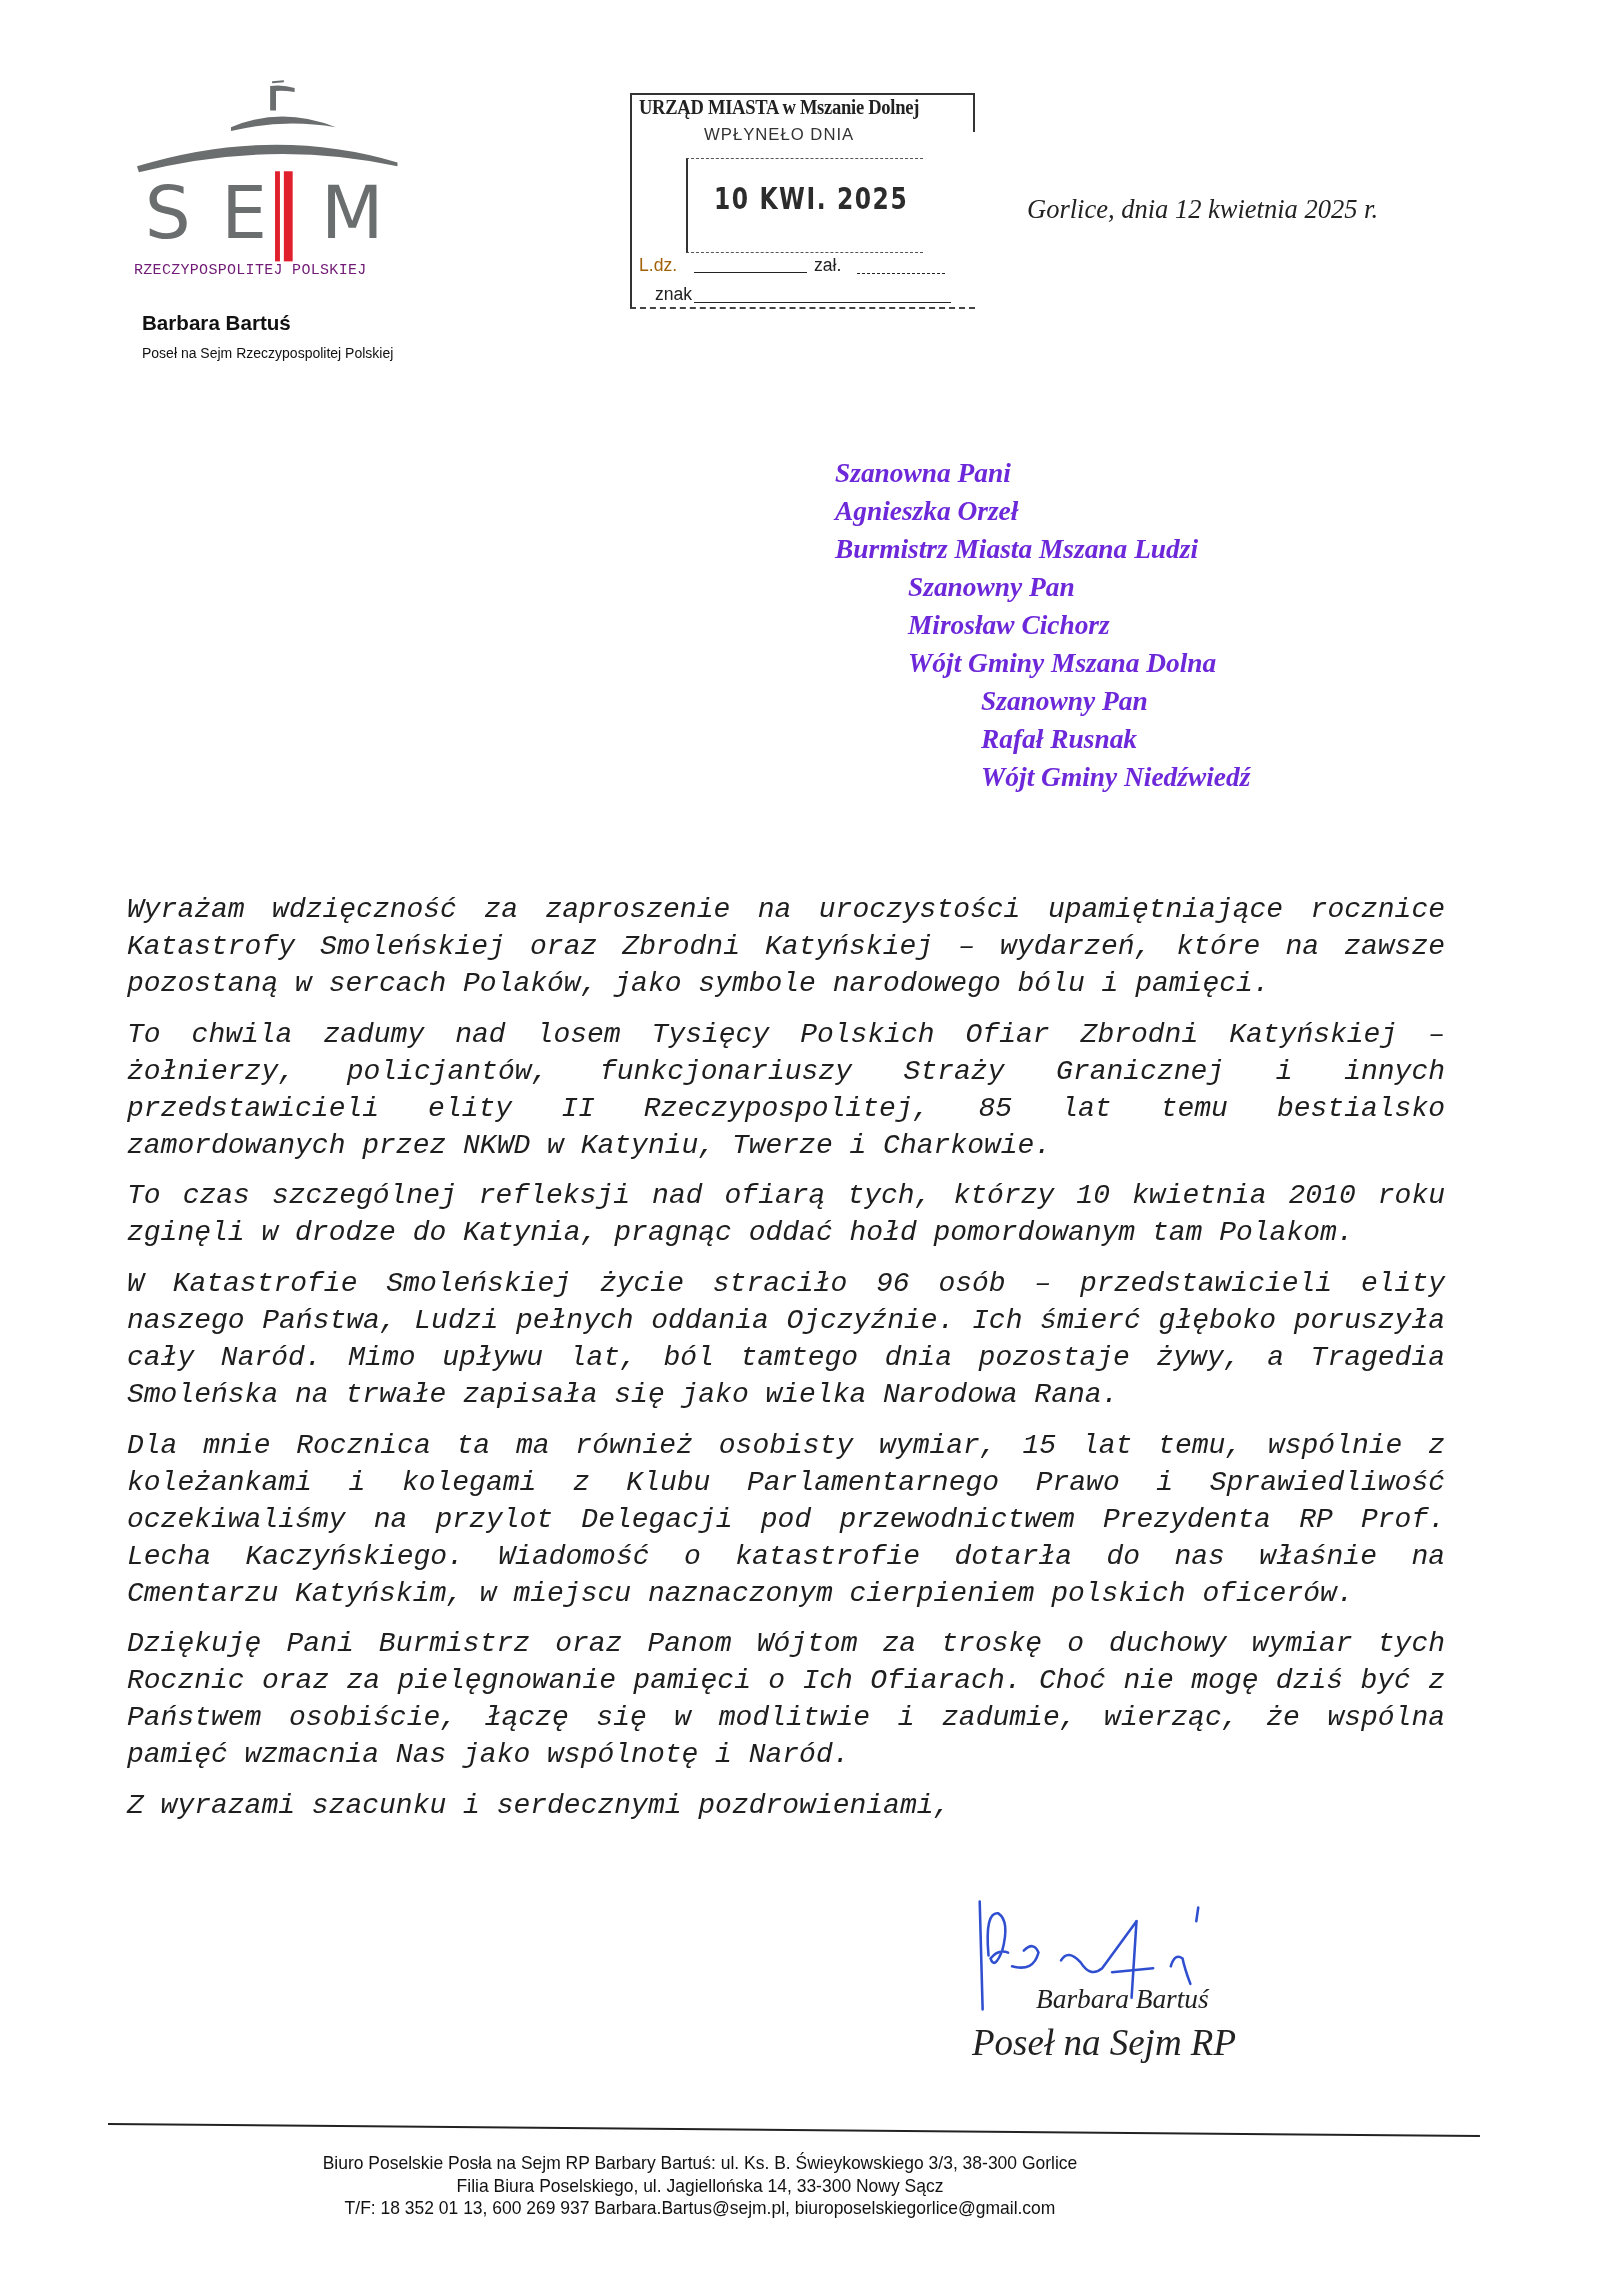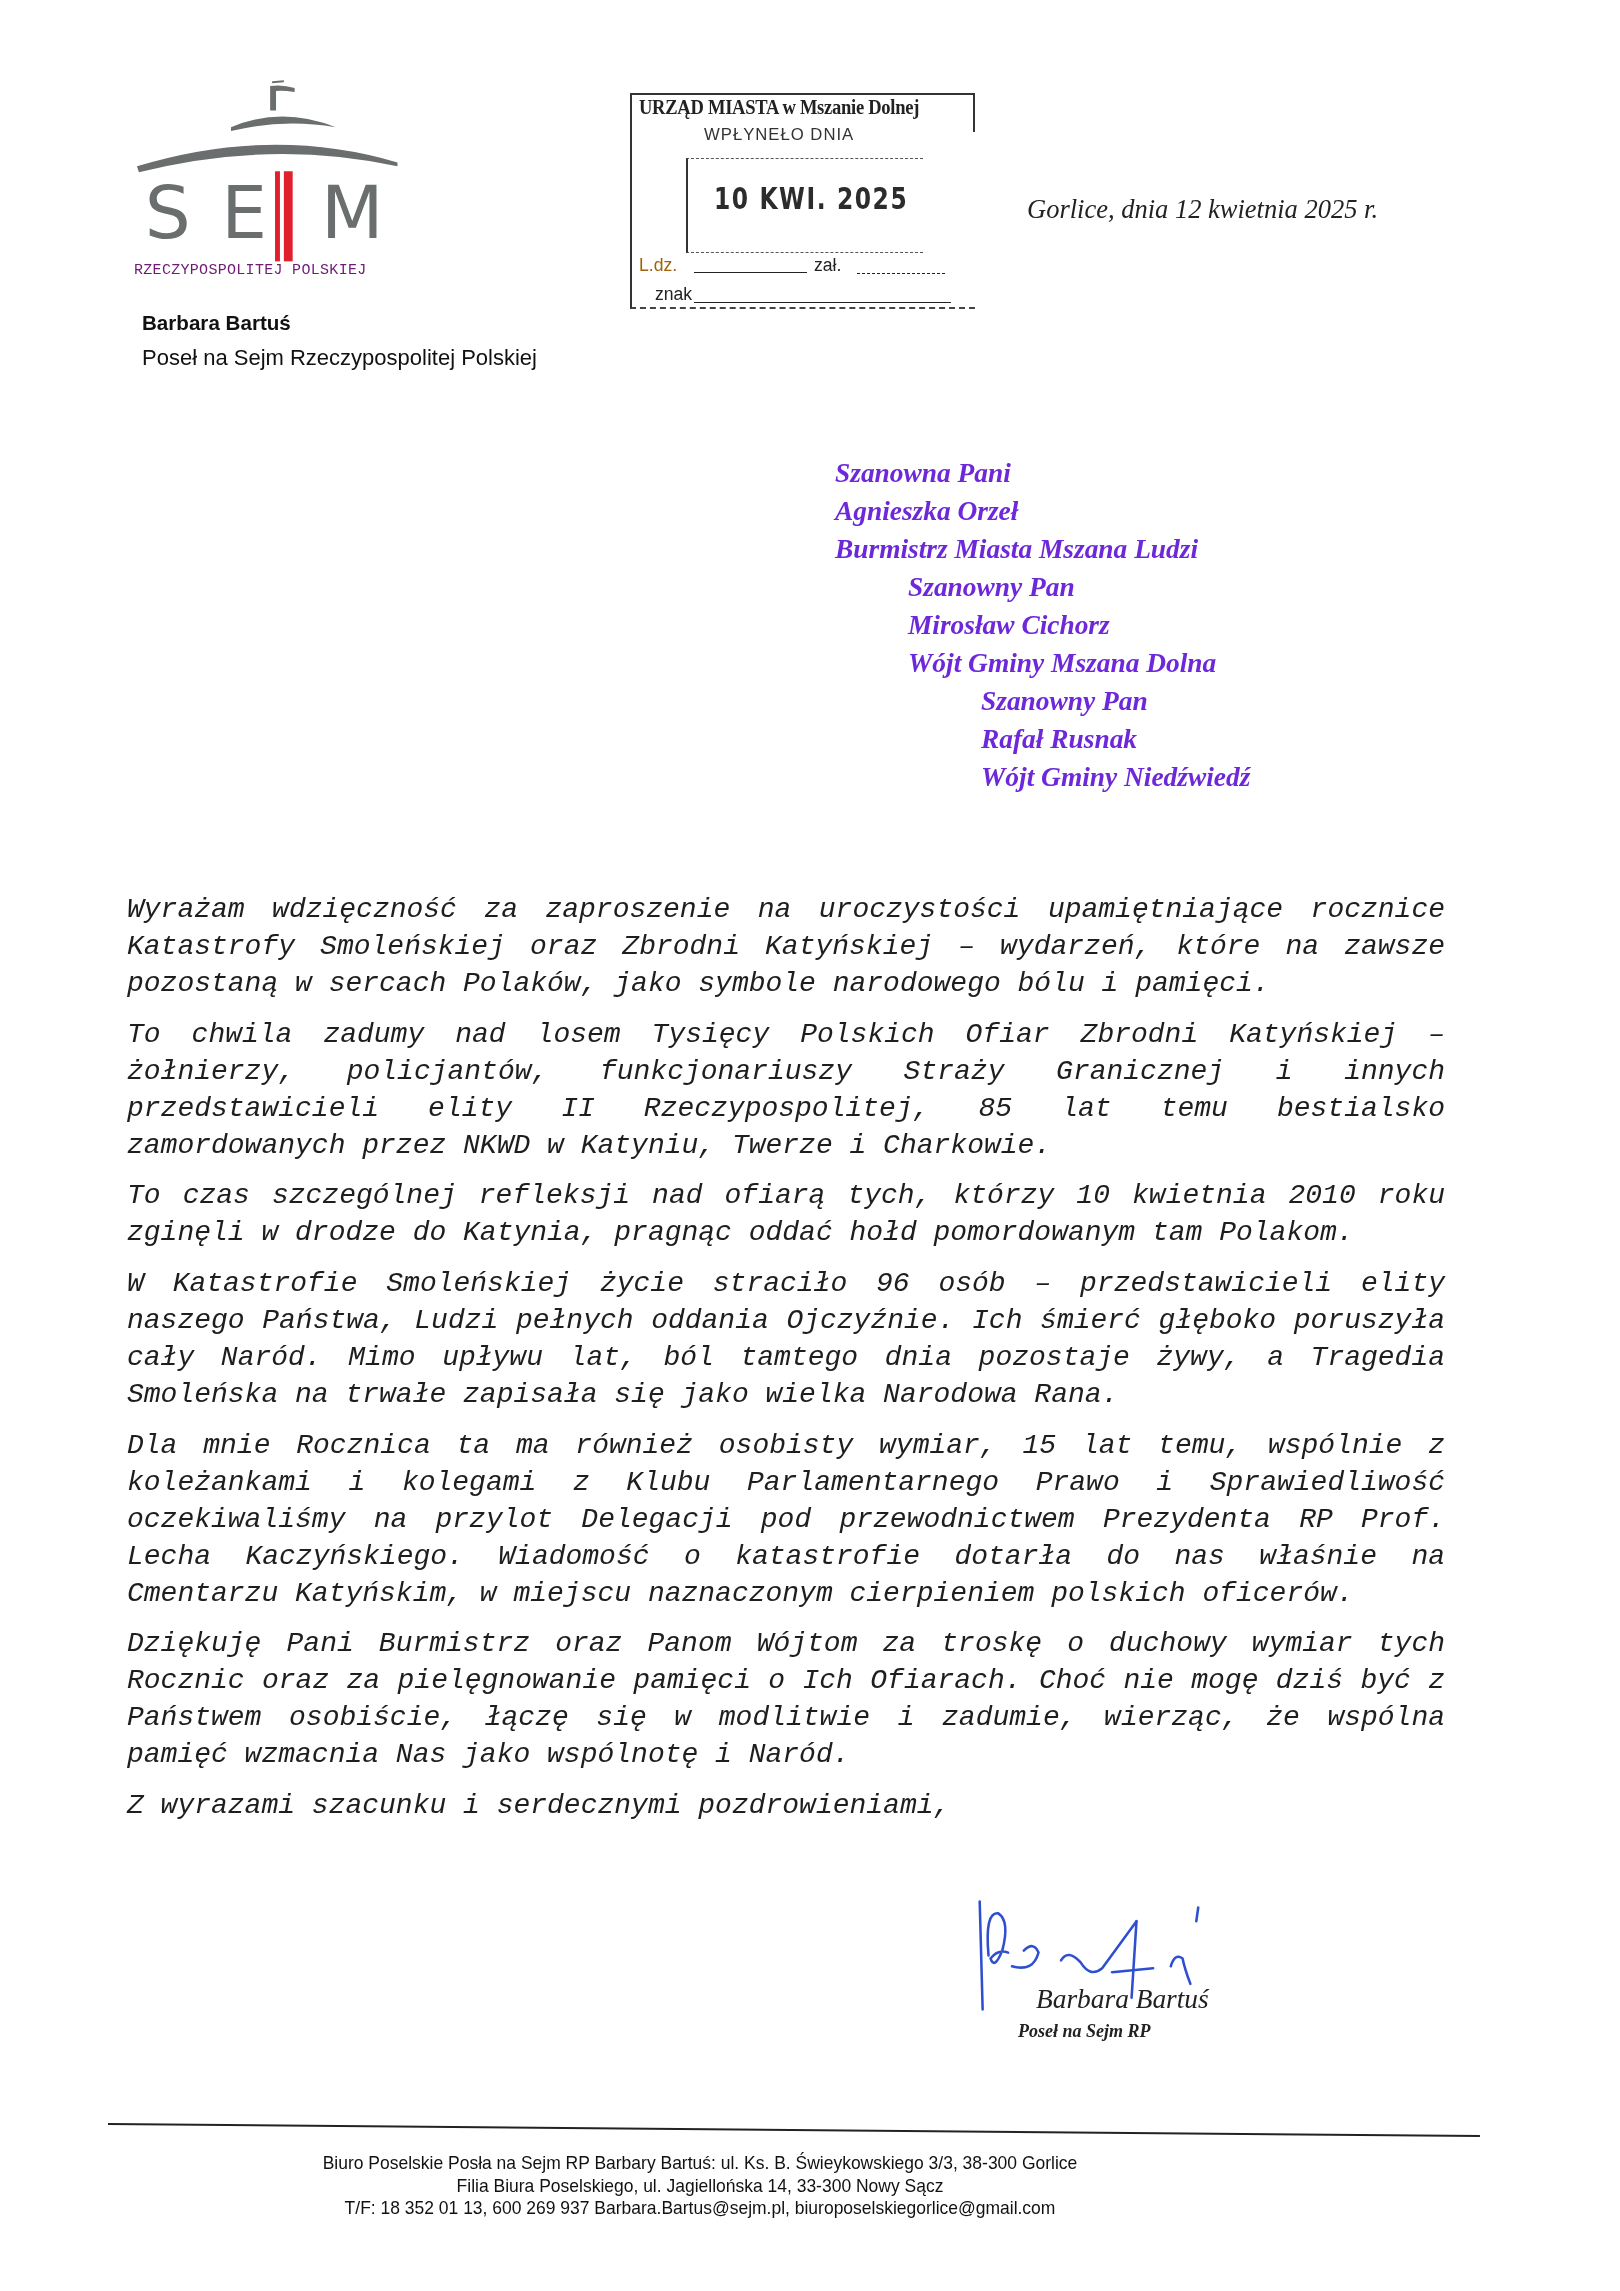--- a/index.html
+++ b/index.html
@@ -3,21 +3,21 @@
 <meta charset="utf-8">
 <style>
   html, body { margin: 0; padding: 0; background: #ffffff; }
   body { width: 1620px; height: 2292px; position: relative; overflow: hidden; color: #1a1a1a; }
   .abs { position: absolute; }
 
   
   .logo { left: 135px; top: 76px; width: 284px; height: 216px; }
   .logo-sub { left: 134px; top: 262px; font-family: Liberation Mono, monospace; font-size: 15px; color: #701a75; letter-spacing: 0.3px; white-space: nowrap; }
   .author-name { left: 142px; top: 311px; font-family: "Liberation Sans", sans-serif; font-weight: bold; font-size: 20.6px; color: #111; }
-  .author-role { left: 142px; top: 345px; font-family: "Liberation Sans", sans-serif; font-size: 22px; color: #111; }
+  .author-role { left: 142px; top: 345px; font-family: "Liberation Sans", sans-serif; font-size: 14px; color: #111; }
 
   
   .stamp { left: 630px; top: 93px; width: 345px; height: 216px; border: 2px solid #333; border-right: none; border-bottom: 2px dashed #444; box-sizing: border-box; }
   .stamp-right { left: 973px; top: 93px; width: 2px; height: 39px; background: #333; }
   .stamp-title { left: 639px; top: 96px; font-family: "Liberation Serif", serif; font-weight: bold; font-size: 20.6px; color: #222; letter-spacing: -0.3px; white-space: nowrap; transform: scaleX(0.9); transform-origin: left; }
   .stamp-sub { left: 704px; top: 125px; font-family: "Liberation Sans", sans-serif; font-size: 16.7px; color: #333; letter-spacing: 1px; white-space: nowrap; }
   .stamp-inner { left: 686px; top: 158px; width: 235px; height: 93px; border-left: 2px solid #333; border-top: 1px dashed #555; border-bottom: 1px dashed #555; }
   .stamp-date { left: 714px; top: 181px; font-family: "DejaVu Sans", sans-serif; font-weight: bold; font-size: 30px; color: #2c2c2c; letter-spacing: 2px; white-space: nowrap; transform: scaleX(0.78); transform-origin: left; }
   .stamp-ldz { left: 639px; top: 255px; font-family: "Liberation Sans", sans-serif; font-size: 17.6px; color: #a16207; white-space: nowrap; }
   .stamp-line1 { left: 694px; top: 272px; width: 113px; border-bottom: 1px solid #222; }
@@ -36,21 +36,21 @@
   .ind2 { padding-left: 146px; }
 
   
   .body { left: 127px; top: 891px; width: 1318px; font-family: Liberation Mono, monospace; font-style: italic; font-size: 28px; line-height: 37px; color: #1e1e1e; }
   .body p { margin: 0 0 13.7px 0; text-align: justify; }
   .body p.last-left { text-align: left; }
 
   
   .signature { left: 965px; top: 1882px; width: 294px; height: 147px; }
   .sig-name { left: 1036px; top: 1984px; font-family: "Liberation Serif", serif; font-style: italic; font-size: 27.4px; color: #222; white-space: nowrap; }
-  .sig-role { left: 1018px; top: 2021px; font-family: "Liberation Serif", serif; font-style: italic; font-size: 18px; color: #222; white-space: nowrap; font-weight: bold; }
+  .sig-role { left: 972px; top: 2021px; font-family: "Liberation Serif", serif; font-style: italic; font-size: 37px; color: #222; white-space: nowrap; }
 
   
   .footer-rule { left: 108px; top: 2123px; width: 1372px; height: 2px; background: #222; transform: rotate(0.5deg); transform-origin: left; }
   .footer { left: 0; top: 2152px; width: 1400px; text-align: center; font-family: "Liberation Sans", sans-serif; font-size: 19px; line-height: 22.5px; color: #111; }
   .footer div { white-space: nowrap; transform: scaleX(0.92); }
 </style>
 </head>
 <body>
 
 <svg class="abs logo" viewBox="0 0 290 220" xmlns="http://www.w3.org/2000/svg">

